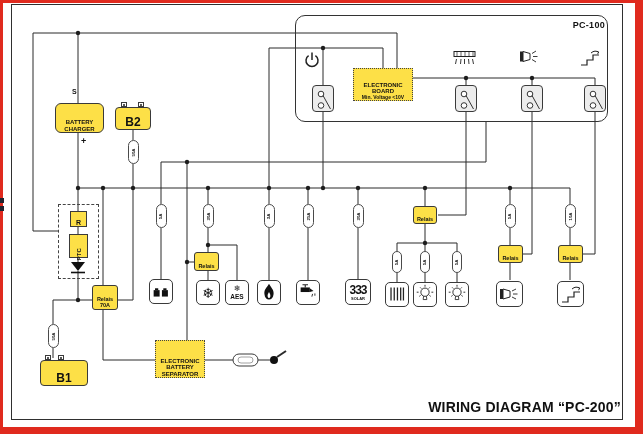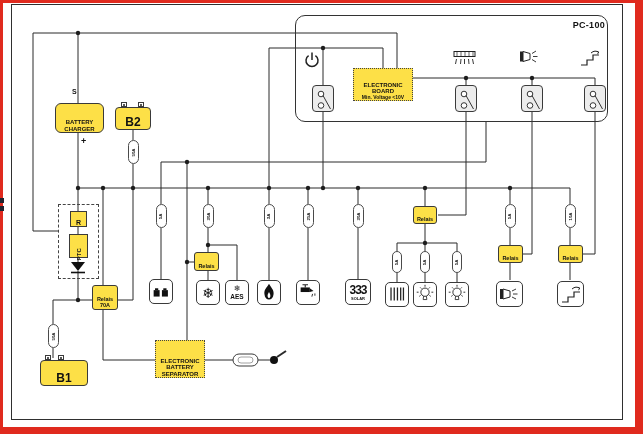--- a/index.html
+++ b/index.html
@@ -339,20 +339,21 @@
     </svg>
   </div>
   <div class="icon-box" style="left:557px;top:281px;width:27px;height:26px;">
     <svg width="25" height="22" viewBox="0 0 25 22">
       <path d="M4 19 H10 V14 H16 V9 H22" fill="none" stroke="#222" stroke-width="1.2"></path>
       <path d="M14 6 Q18 2.5 22 5.5" fill="none" stroke="#222" stroke-width="1"></path>
       <path d="M22 5.5 L20 4.2 M22 5.5 L20.2 7" stroke="#222" stroke-width="0.9"></path>
     </svg>
   </div>
 
+  <div class="abs b" style="right:22px;top:399px;font-size:14px;letter-spacing:.2px;">WIRING DIAGRAM “PC-200”</div>
 
   <div class="abs red" style="left:0;top:0;width:3px;height:434px;"></div>
   <div class="abs red" style="left:0;top:0;width:643px;height:3px;"></div>
   <div class="abs red" style="left:635px;top:0;width:8px;height:434px;"></div>
   <div class="abs red" style="left:0;top:427px;width:643px;height:7px;"></div>
 
   <div class="abs" style="left:0;top:198px;width:4px;height:5px;background:#20222e;"></div>
   <div class="abs" style="left:0;top:206px;width:4px;height:5px;background:#20222e;"></div>
 
 </div>

